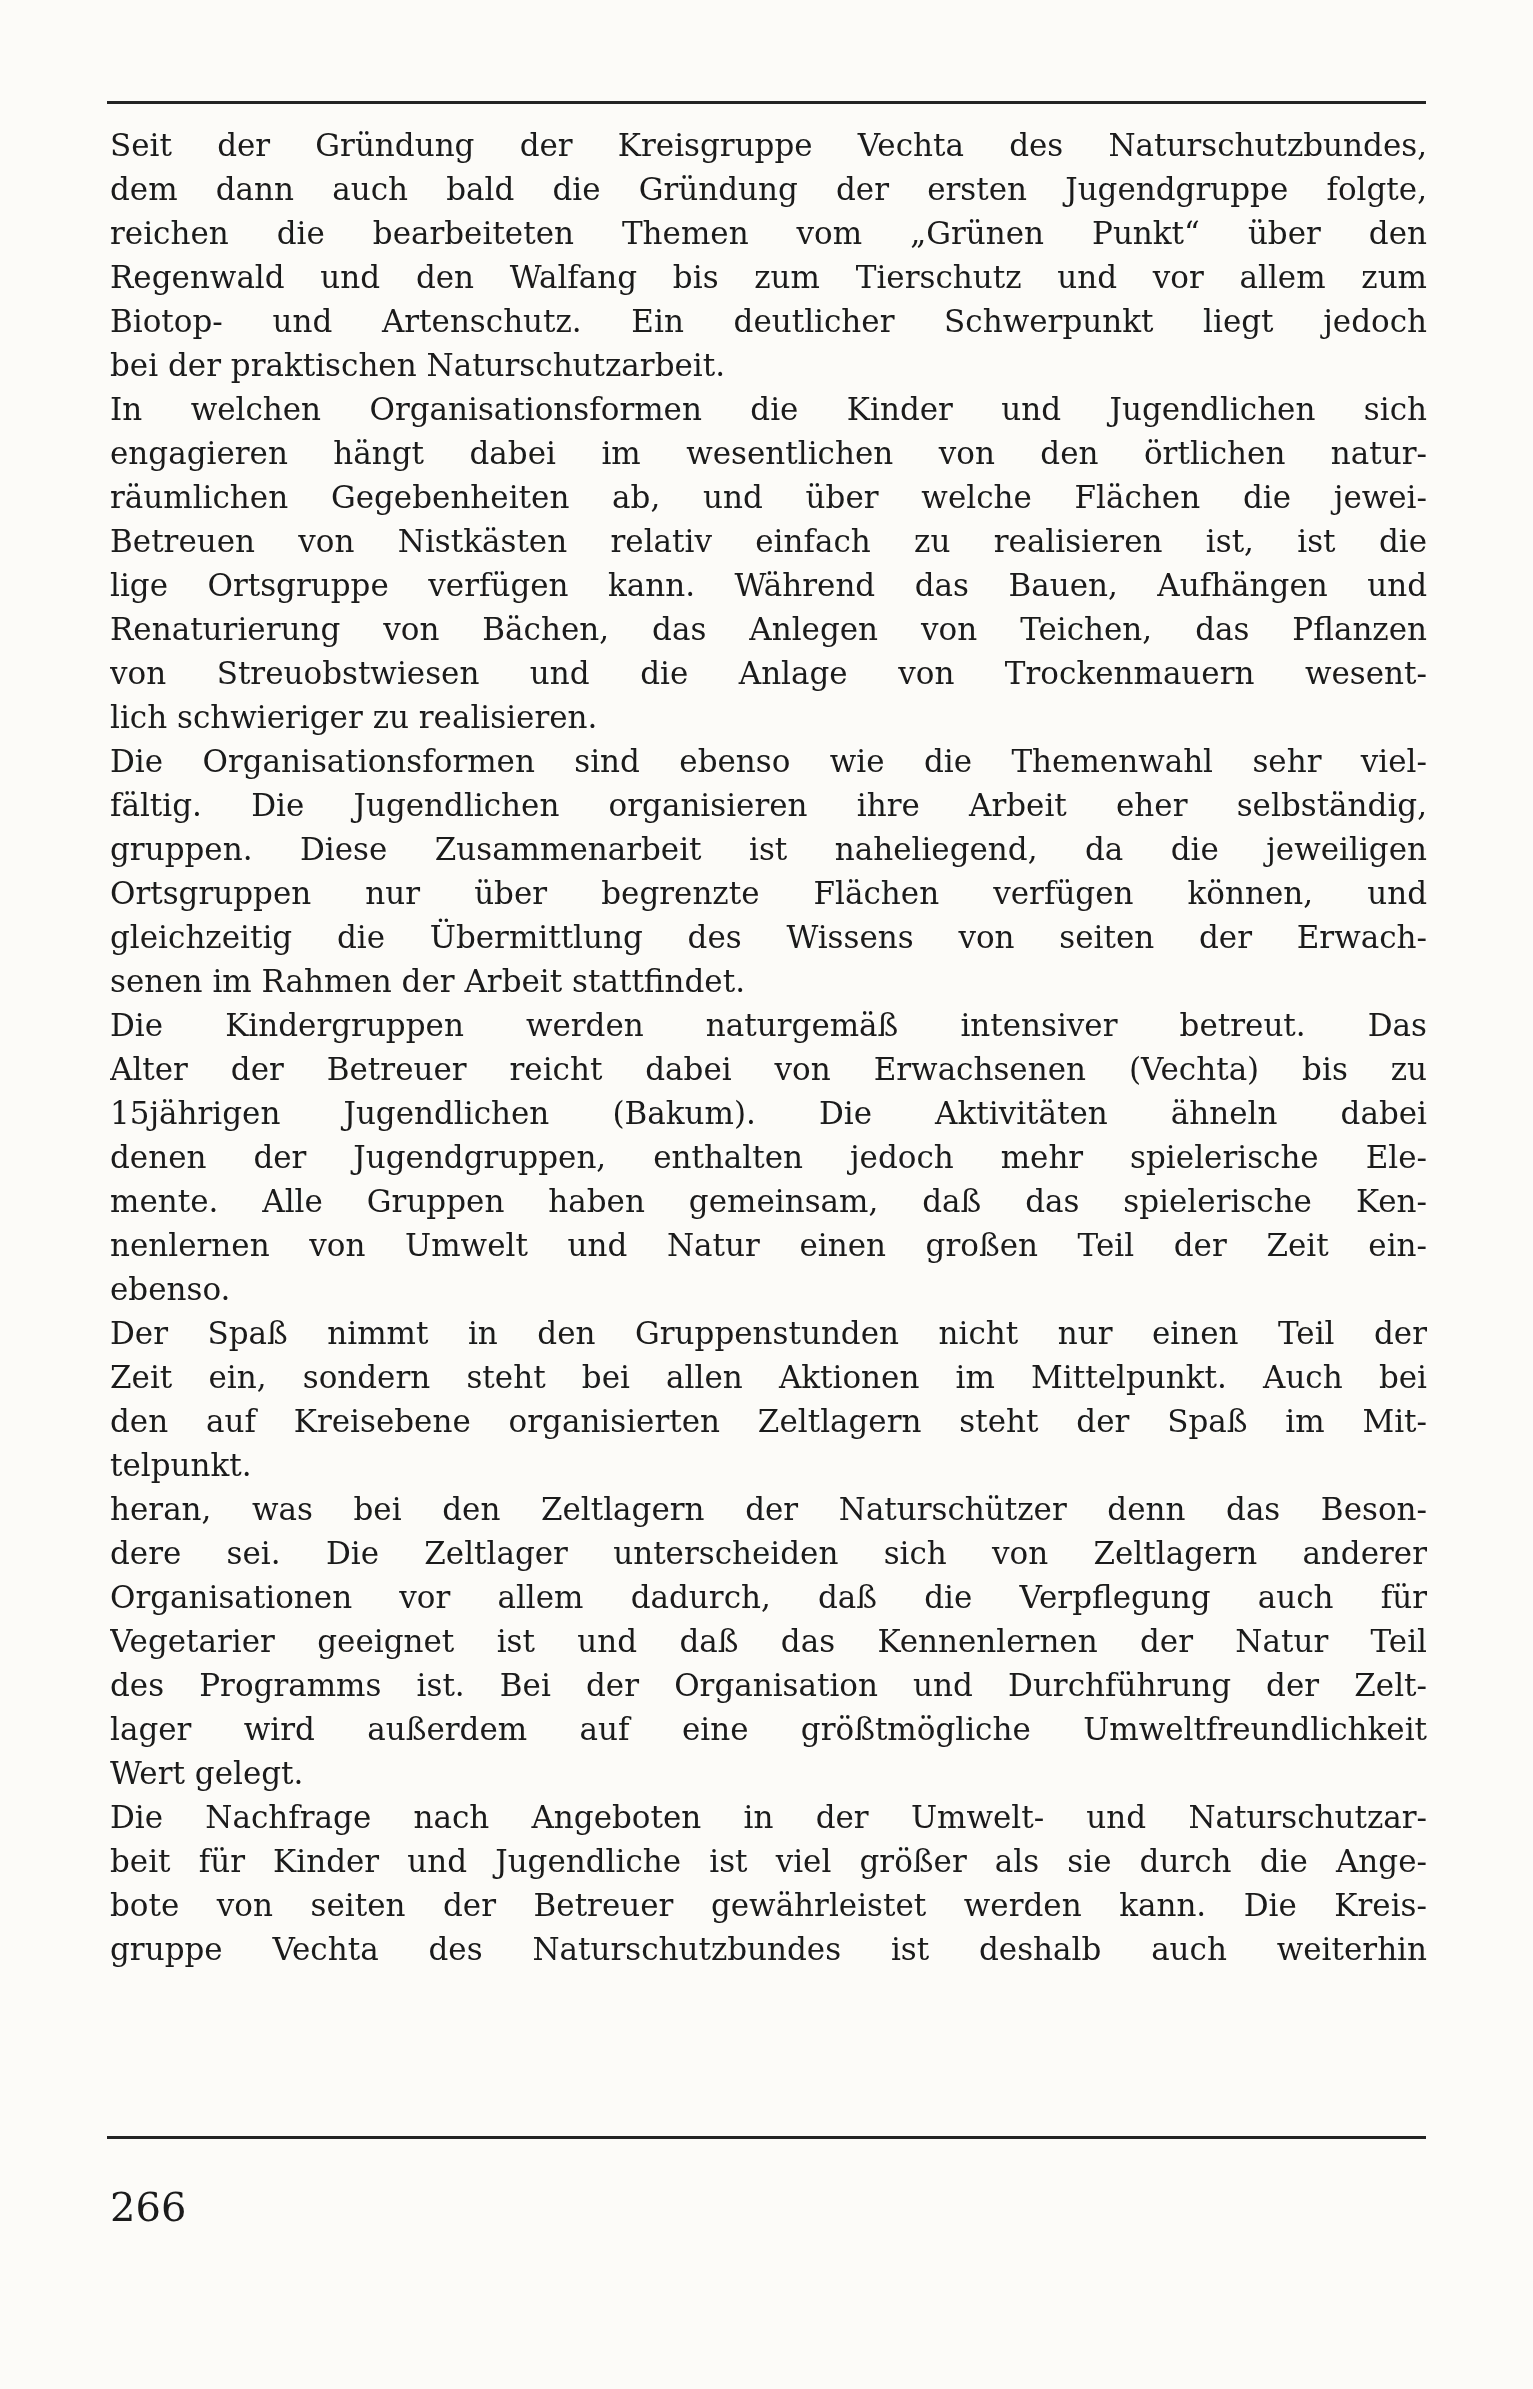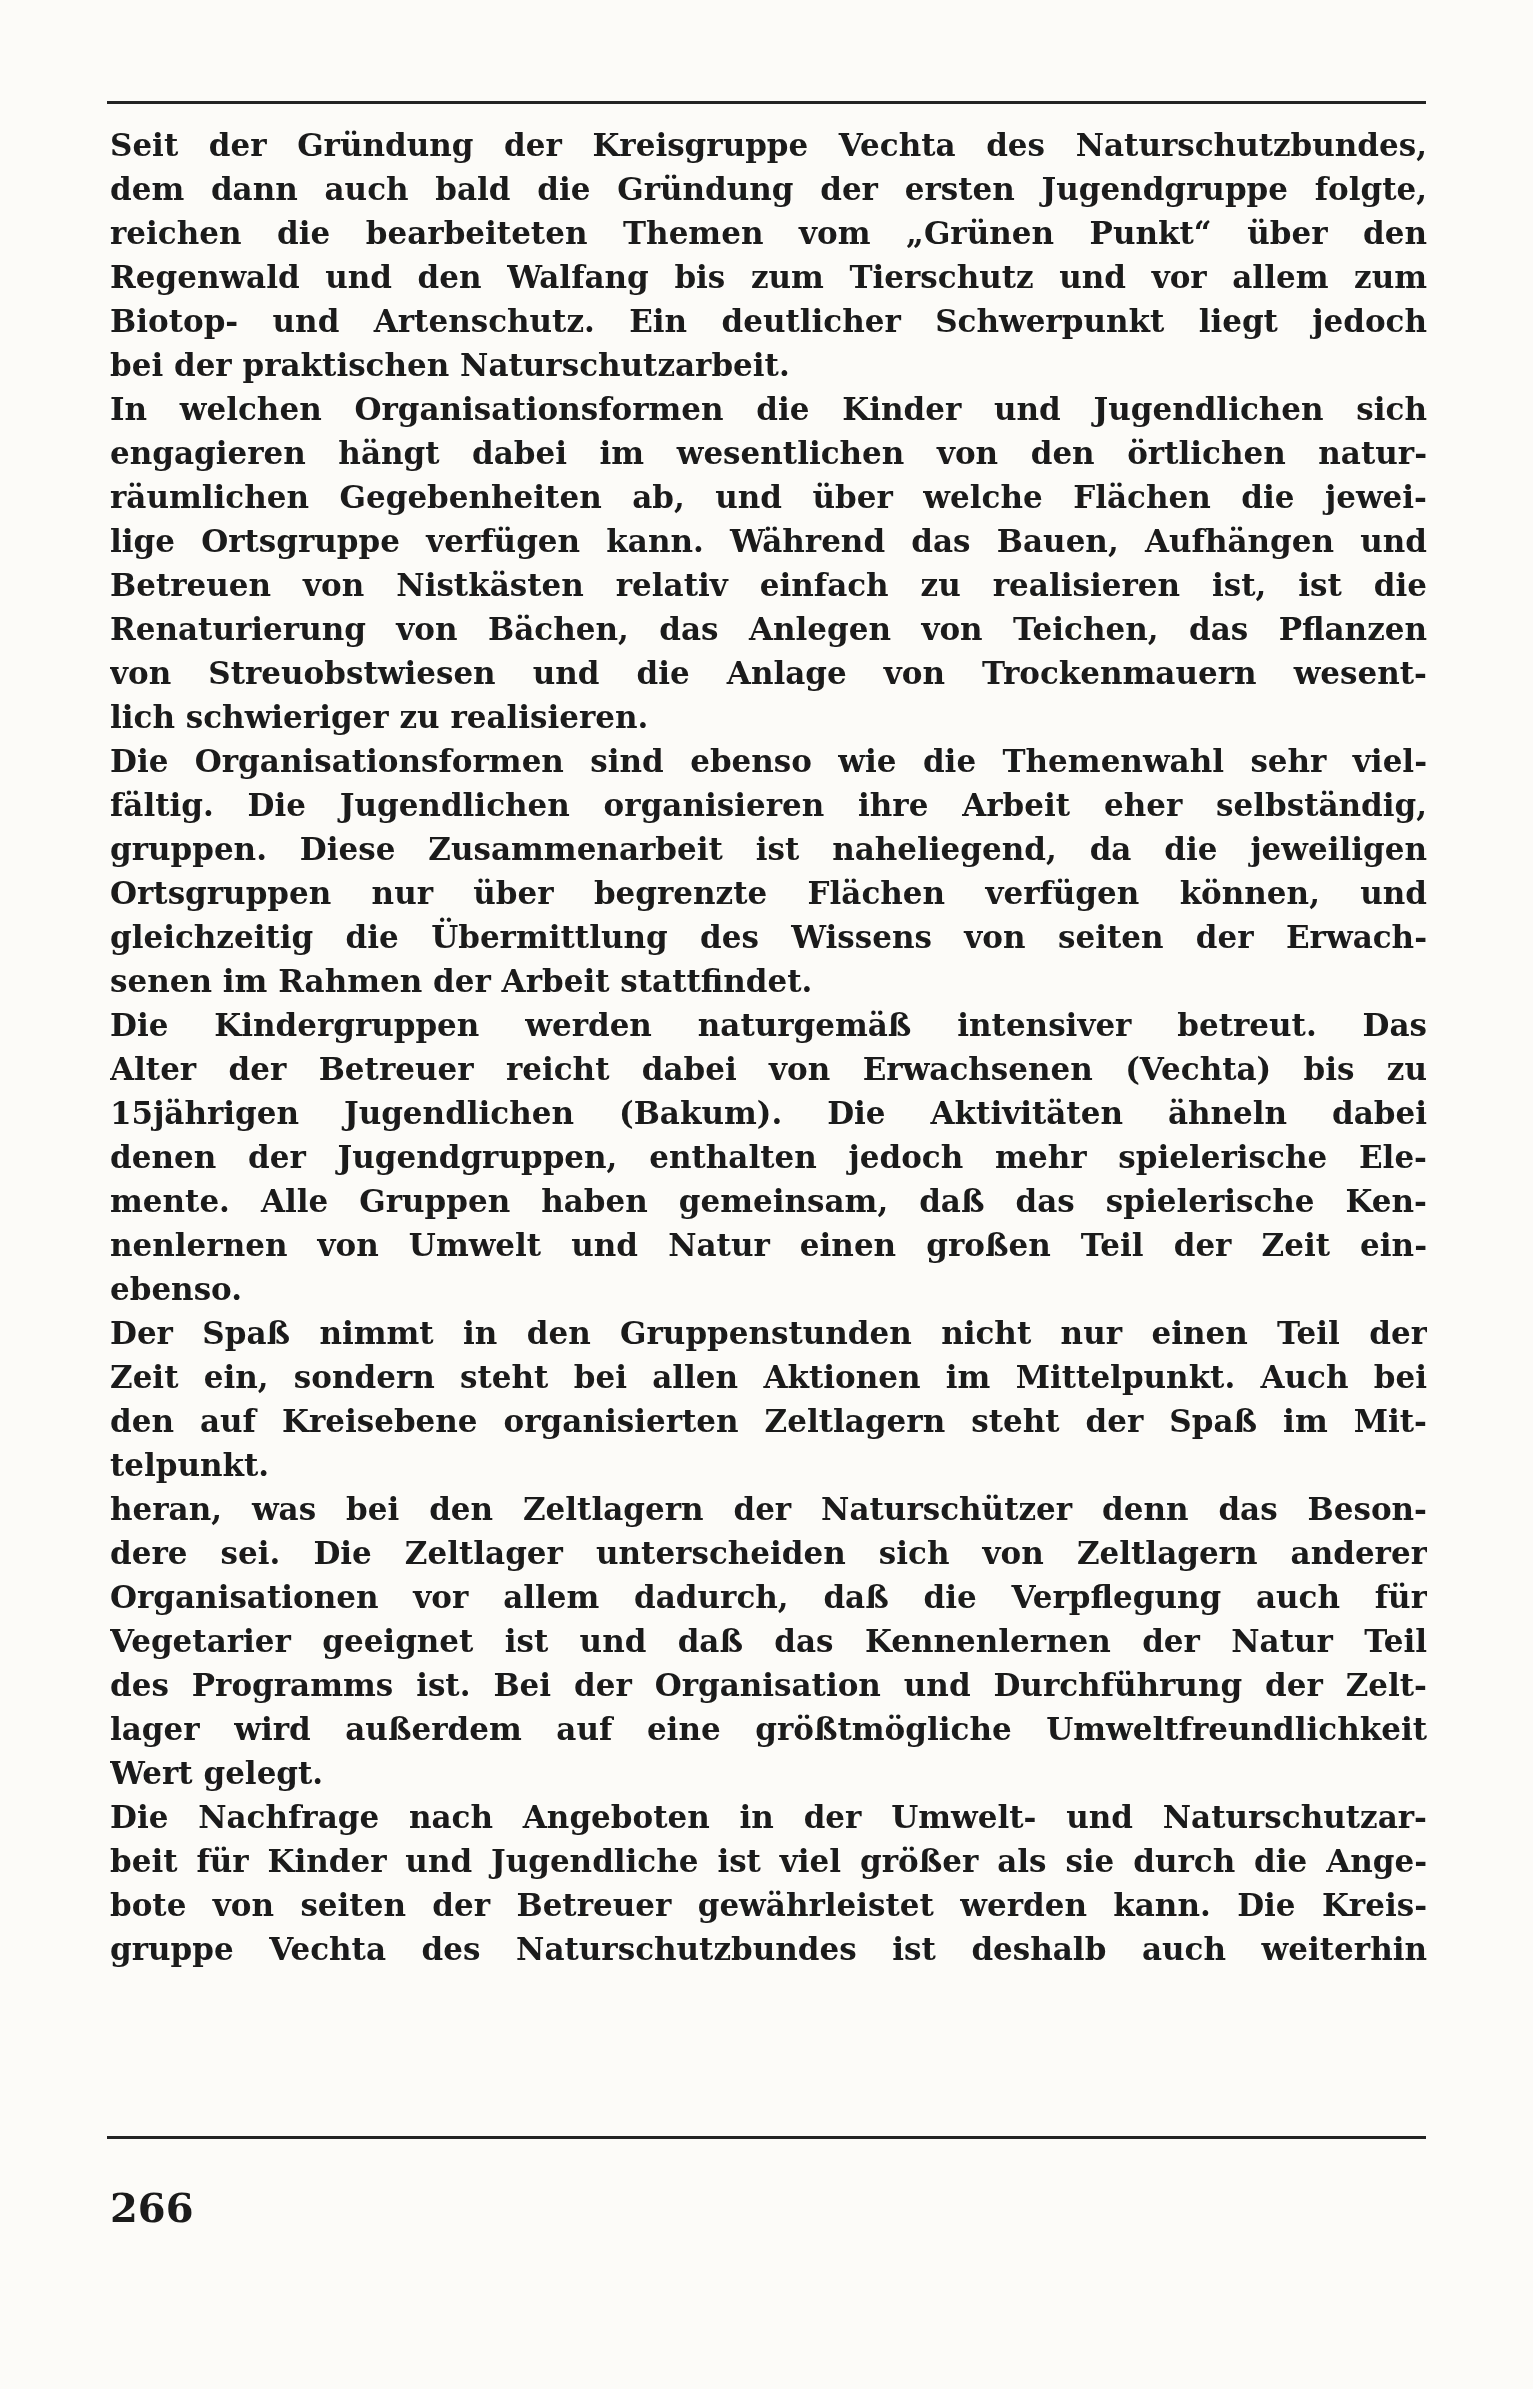--- a/index.html
+++ b/index.html
@@ -13,21 +13,20 @@
     height: 2389px;
     background: var(--background);
     font-family: "DejaVu Serif", "Liberation Serif", serif;
     color: var(--text);
   }
   .page {
     position: relative;
     width: 1534px;
     height: 2389px;
     overflow: hidden;
-    font-weight: bold;
   }
   .rule {
     position: absolute;
     left: 107px;
     width: 1319px;
     height: 2.7px;
     background: var(--rule);
   }
   .rule-top { top: 101px; }
   .rule-bottom { top: 2136px; }
@@ -71,22 +70,22 @@
         <div class="line">dem dann auch bald die Gründung der ersten Jugendgruppe folgte,</div>
         <div class="line">reichen die bearbeiteten Themen vom „Grünen Punkt“ über den</div>
         <div class="line">Regenwald und den Walfang bis zum Tierschutz und vor allem zum</div>
         <div class="line">Biotop- und Artenschutz. Ein deutlicher Schwerpunkt liegt jedoch</div>
         <div class="line last">bei der praktischen Naturschutzarbeit.</div>
       </div>
       <div class="paragraph">
         <div class="line">In welchen Organisationsformen die Kinder und Jugendlichen sich</div>
         <div class="line">engagieren hängt dabei im wesentlichen von den örtlichen natur-</div>
         <div class="line">räumlichen Gegebenheiten ab, und über welche Flächen die jewei-</div>
+        <div class="line">Betreuen von Nistkästen relativ einfach zu realisieren ist, ist die</div>
         <div class="line">lige Ortsgruppe verfügen kann. Während das Bauen, Aufhängen und</div>
-        <div class="line">Betreuen von Nistkästen relativ einfach zu realisieren ist, ist die</div>
         <div class="line">Renaturierung von Bächen, das Anlegen von Teichen, das Pflanzen</div>
         <div class="line">von Streuobstwiesen und die Anlage von Trockenmauern wesent-</div>
         <div class="line last">lich schwieriger zu realisieren.</div>
       </div>
       <div class="paragraph">
         <div class="line">Die Organisationsformen sind ebenso wie die Themenwahl sehr viel-</div>
         <div class="line">fältig. Die Jugendlichen organisieren ihre Arbeit eher selbständig,</div>
         <div class="line">gruppen. Diese Zusammenarbeit ist naheliegend, da die jeweiligen</div>
         <div class="line">Ortsgruppen nur über begrenzte Flächen verfügen können, und</div>
         <div class="line">gleichzeitig die Übermittlung des Wissens von seiten der Erwach-</div>

